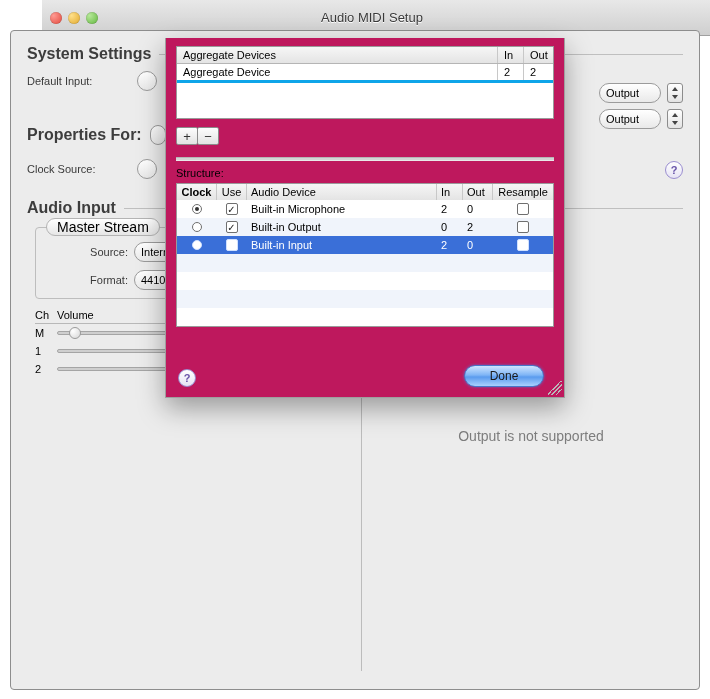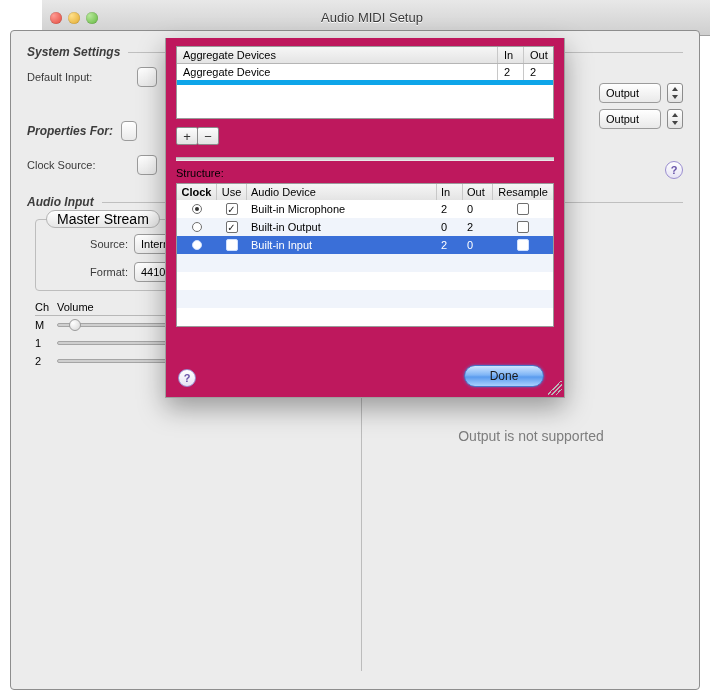--- a/index.html
+++ b/index.html
@@ -12,28 +12,28 @@
 .tl.red { background: radial-gradient(circle at 30% 30%, #ff9a92, #e2483c); }
 .tl.yel { background: radial-gradient(circle at 30% 30%, #ffe08a, #e1a82b); }
 .tl.gre { background: radial-gradient(circle at 30% 30%, #b7e89a, #60b63c); }
 .title { flex: 1; text-align: center; color: #3a3a3a; font-size: 13px; text-shadow: 0 1px 0 #fff; }
 .title-spacer { width: 64px; }
 
 
 .mainpanel { position: absolute; left: 10px; top: 30px; width: 690px; height: 660px; background: #ececec; border: 1px solid #8d8d8d; border-radius: 4px; }
 
 
-.section-title { font-size: 12px; font-weight: bold; color: #3d3d3d; font-style: italic; }
+.section-title { font-size: 16px; font-weight: bold; color: #3d3d3d; }
 .hr { flex: 1; height: 1px; background: linear-gradient(#bfbfbf,#bfbfbf); margin-left: 8px; }
 .row { display: flex; align-items: center; }
 .lbl { color: #3a3a3a; }
 .lbl-right { text-align: right; width: 90px; padding-right: 6px; }
 
 
-.combo { height: 20px; border: 1px solid #9b9b9b; border-radius: 4px; background: linear-gradient(#fff,#e9e9e9); display: flex; align-items: center; padding: 0 6px; }
+.combo { height: 20px; border: 1px solid #9b9b9b; border-radius: 10px; background: linear-gradient(#fff,#e9e9e9); display: flex; align-items: center; padding: 0 6px; }
 .stepper { position: relative; width: 16px; height: 20px; border: 1px solid #8c8c8c; border-radius: 3px; background: linear-gradient(#fff,#e3e3e3); display: flex; flex-direction: column; }
 .stepper::before, .stepper::after { content: ""; flex: 1; }
 .step-arrow { position: absolute; left: 50%; transform: translateX(-50%); width: 0; height: 0; border-left: 3px solid transparent; border-right: 3px solid transparent; }
 .step-up { top: 3px; border-bottom: 4px solid #444; }
 .step-dn { bottom: 3px; border-top: 4px solid #444; }
 
 
 .slider { display:flex; align-items:center; }
 .track { height: 4px; background: #cfcfcf; border: 1px solid #a5a5a5; border-radius: 3px; position: relative; }
 .thumb { position:absolute; top:50%; transform:translate(-50%,-50%); width:12px; height:12px; border-radius:50%; background: radial-gradient(circle at 30% 30%, #fff,#d6d6d6); border:1px solid #9b9b9b; }
@@ -49,21 +49,21 @@
 }
 .sheet::after { content:""; position:absolute; right:2px; bottom:2px; width:14px; height:14px; background:
   linear-gradient(135deg, transparent 0 45%, #b9b9b9 45% 50%, transparent 50% 60%, #b9b9b9 60% 65%, transparent 65% 75%, #b9b9b9 75% 80%, transparent 80% 100%); }
 
 .aggtable { border:1px solid #9a9a9a; background:#fff; }
 .aggtable-hd { display:flex; background:linear-gradient(#f6f6f6,#e4e4e4); border-bottom:1px solid #b5b5b5; font-size:11px; }
 .aggtable-hd div, .aggrow div { padding:2px 6px; }
 .col-name { flex:1; }
 .col-in { width:26px; text-align:left; border-left:1px solid #c8c8c8; }
 .col-out { width:30px; text-align:left; border-left:1px solid #c8c8c8; }
-.aggrow { display:flex; font-size:11px; border-bottom:5px solid #0ea5e9; }
+.aggrow { display:flex; font-size:11px; border-bottom:3px solid #0ea5e9; }
 .aggbody { height:54px; overflow:hidden; }
 
 .sqbtn { width:22px; height:18px; border:1px solid #8b8b8b; background:linear-gradient(#fdfdfd,#e3e3e3); display:inline-flex; align-items:center; justify-content:center; font-size:13px; color:#333; border-radius:2px; }
 
 .struct-table { border:1px solid #9a9a9a; background:#fff; }
 .hd { display:flex; background:linear-gradient(#f6f6f6,#e4e4e4); font-size:11px; }
 .hd > div { padding:2px 4px; border-right:1px solid #c8c8c8; }
 .hd > div:last-child { border-right:none; }
 .srow { display:flex; font-size:11px; height:18px; align-items:center; }
 .srow > div { padding:0 4px; border-right:1px solid transparent; }

